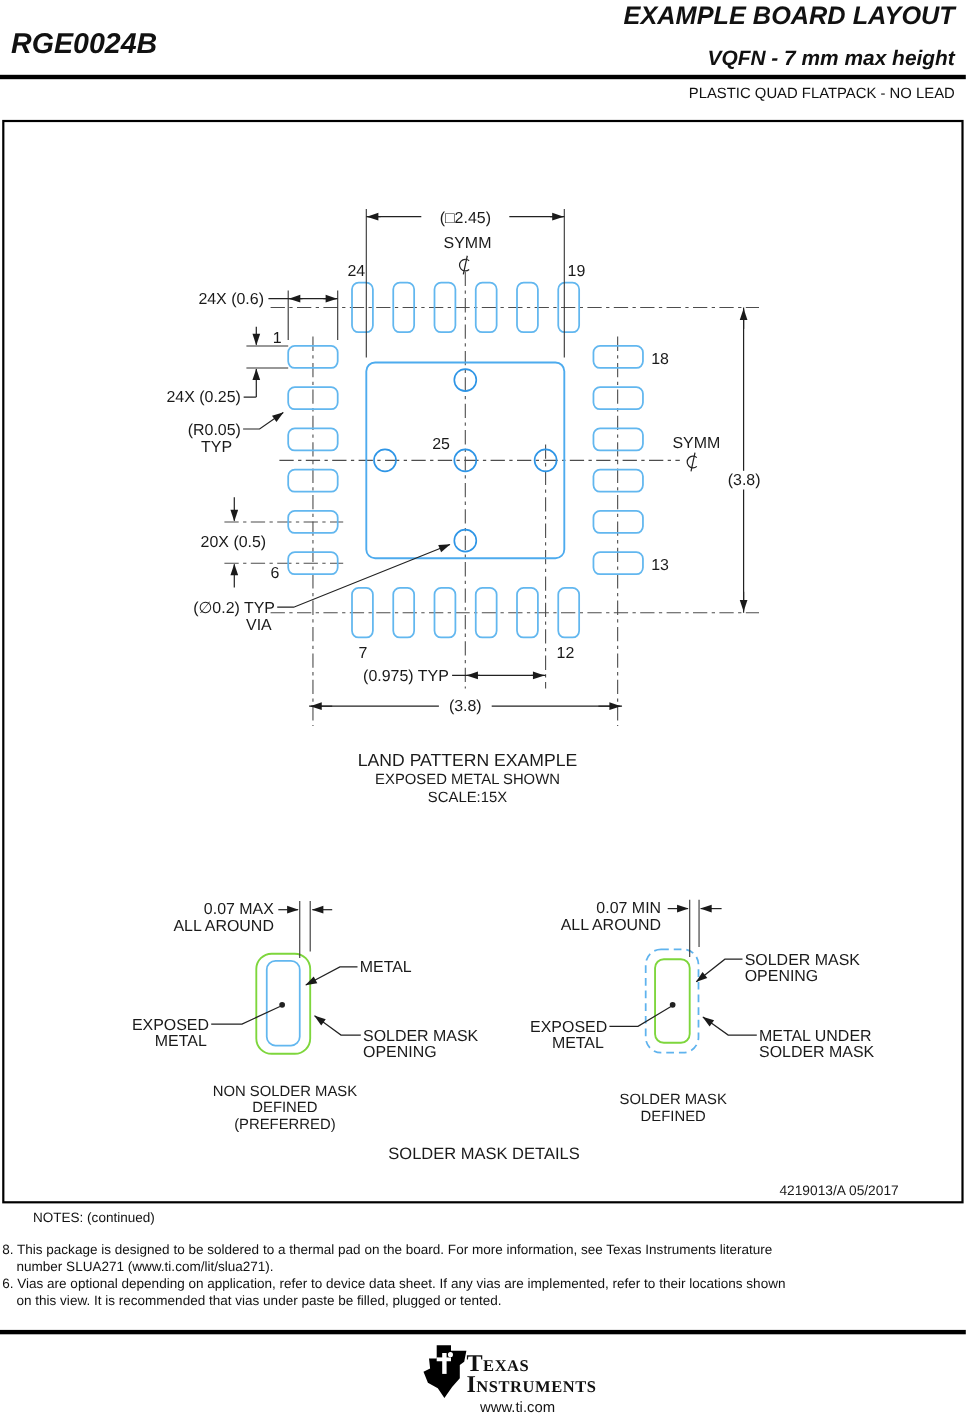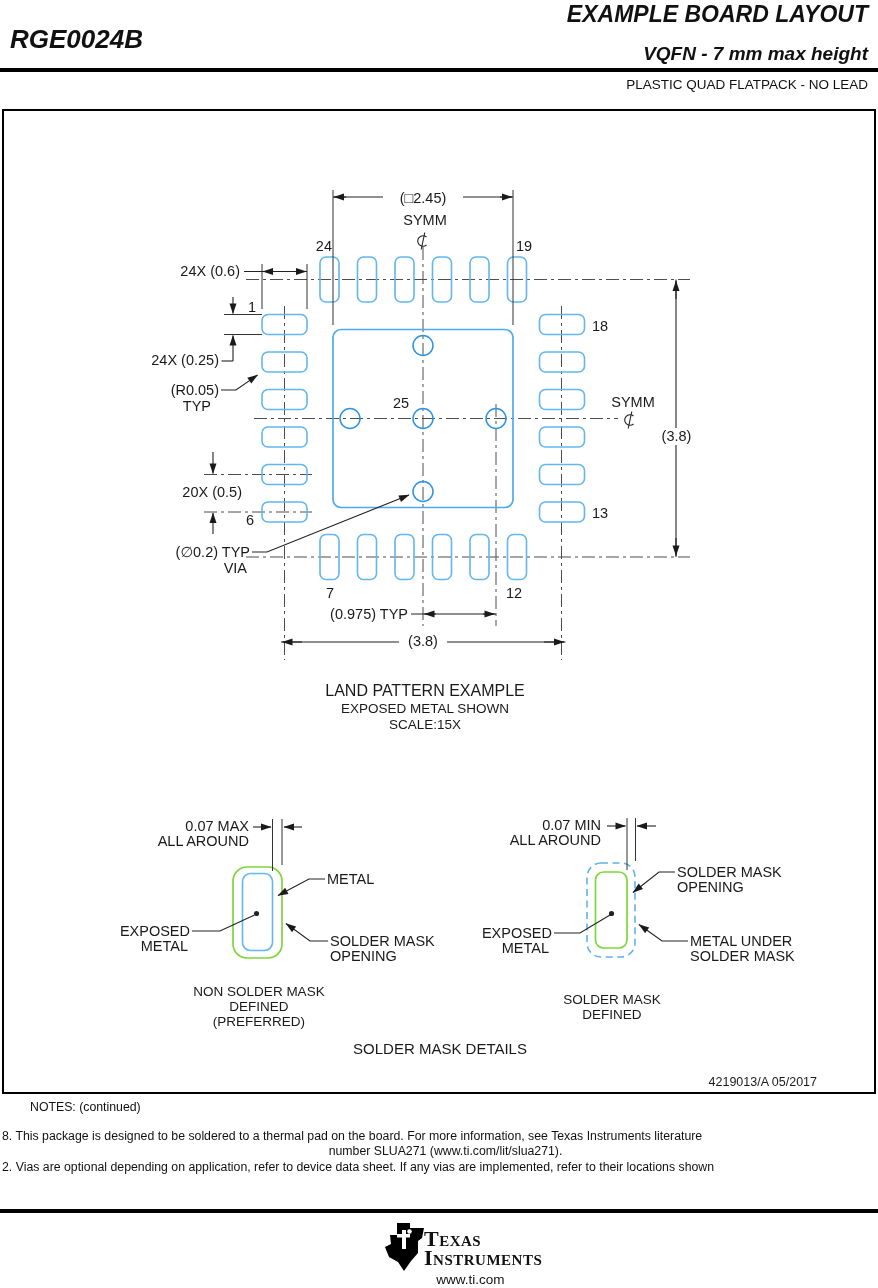--- a/index.html
+++ b/index.html
@@ -8,21 +8,21 @@
   .abs{position:absolute;}
   .b{font-weight:bold;font-style:italic;}
   #doc-title{top:1px;right:10px;font-size:23px;}
   #part-number{top:24px;left:10px;font-size:26px;}
   #pkg-title{top:43px;right:10px;font-size:19px;}
   #header-rule{top:68px;left:0;width:878px;height:3.5px;background:#000;}
   #pkg-subtitle{top:77px;right:10px;font-size:13.5px;}
   #frame{left:2px;top:109px;width:870px;height:981px;border:2px solid #000;}
   #drawing{left:2px;top:109px;}
   #notes{left:2px;top:1100px;width:874px;font-size:12.3px;line-height:15.2px;}
-  .note-cont{padding-left:13px;text-align:center;}
+  .note-cont{padding-left:13px;}
   #notes-title{margin-bottom:14px;margin-left:28px;}
   #footer-rule{top:1209px;left:0;width:878px;height:3.5px;background:#000;}
   #ti-logo{left:383px;top:1222px;}
   .brand{font-family:"Liberation Serif","DejaVu Serif",serif;font-weight:bold;
          font-variant:small-caps;letter-spacing:0.5px;line-height:19px;}
   #brand-1{left:424px;top:1229px;font-size:22px;}
   #brand-2{left:424px;top:1248px;font-size:22px;text-align:right;}
   #ti-url{left:383px;top:1272px;width:175px;text-align:center;font-size:13.5px;}
   
   text{font-family:"Liberation Sans","DejaVu Sans",sans-serif;font-size:14.5px;fill:#1a1a1a;}
@@ -257,21 +257,22 @@
   </g>
 
   <text class="tc s15" x="440" y="1054">SOLDER MASK DETAILS</text>
   <text class="te s12" x="817" y="1086">4219013/A   05/2017</text>
 </svg>
 
 <div class="abs" id="notes">
   <div id="notes-title">NOTES: (continued)</div>
   <div>8. This package is designed to be soldered to a thermal pad on the board. For more information, see Texas Instruments literature</div>
   <div class="note-cont">number SLUA271 (www.ti.com/lit/slua271).</div>
-  <div>2. Vias are optional depending on application, refer to device data sheet. If any vias are implemented, refer to their locations shown</div>
+  <div>6. Vias are optional depending on application, refer to device data sheet. If any vias are implemented, refer to their locations shown</div>
+  <div class="note-cont">on this view. It is recommended that vias under paste be filled, plugged or tented.</div>
 </div>
 
 <div class="abs" id="footer-rule"></div>
 <svg class="abs" id="ti-logo" width="42" height="50" viewBox="0 0 42 50">
   <path fill="#000" d="M14,1 L27,1 L27,6 L41,6 L39,16 L35,19 L35,31 L28,39 L21,49 L15,40 L6,35 L2,25 L8,22 L7,13 L14,13 Z"></path>
   <rect x="19" y="8" width="4" height="19" fill="#fff"></rect>
   <rect x="14" y="12" width="13" height="3.5" fill="#fff"></rect>
   <circle cx="26.5" cy="9.5" r="2.3" fill="#fff"></circle>
 </svg>
 <div class="abs brand" id="brand-1">Texas</div>

